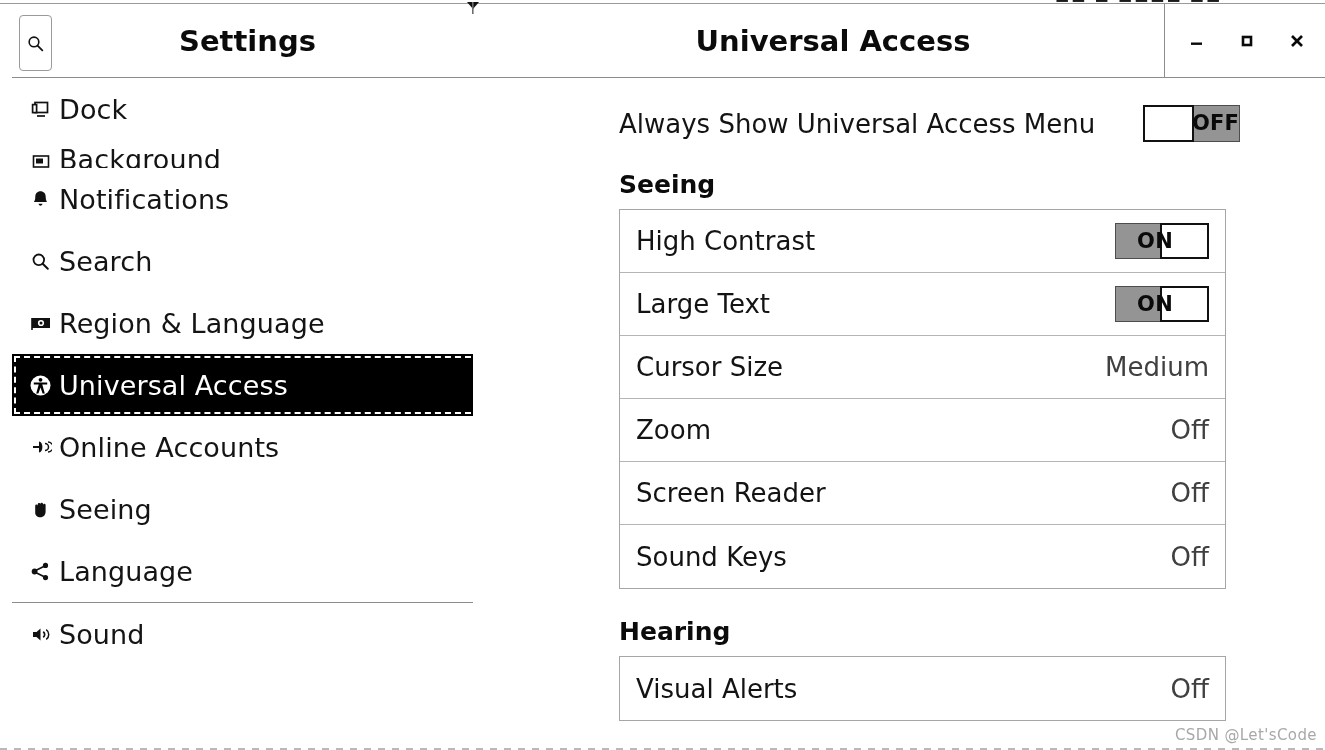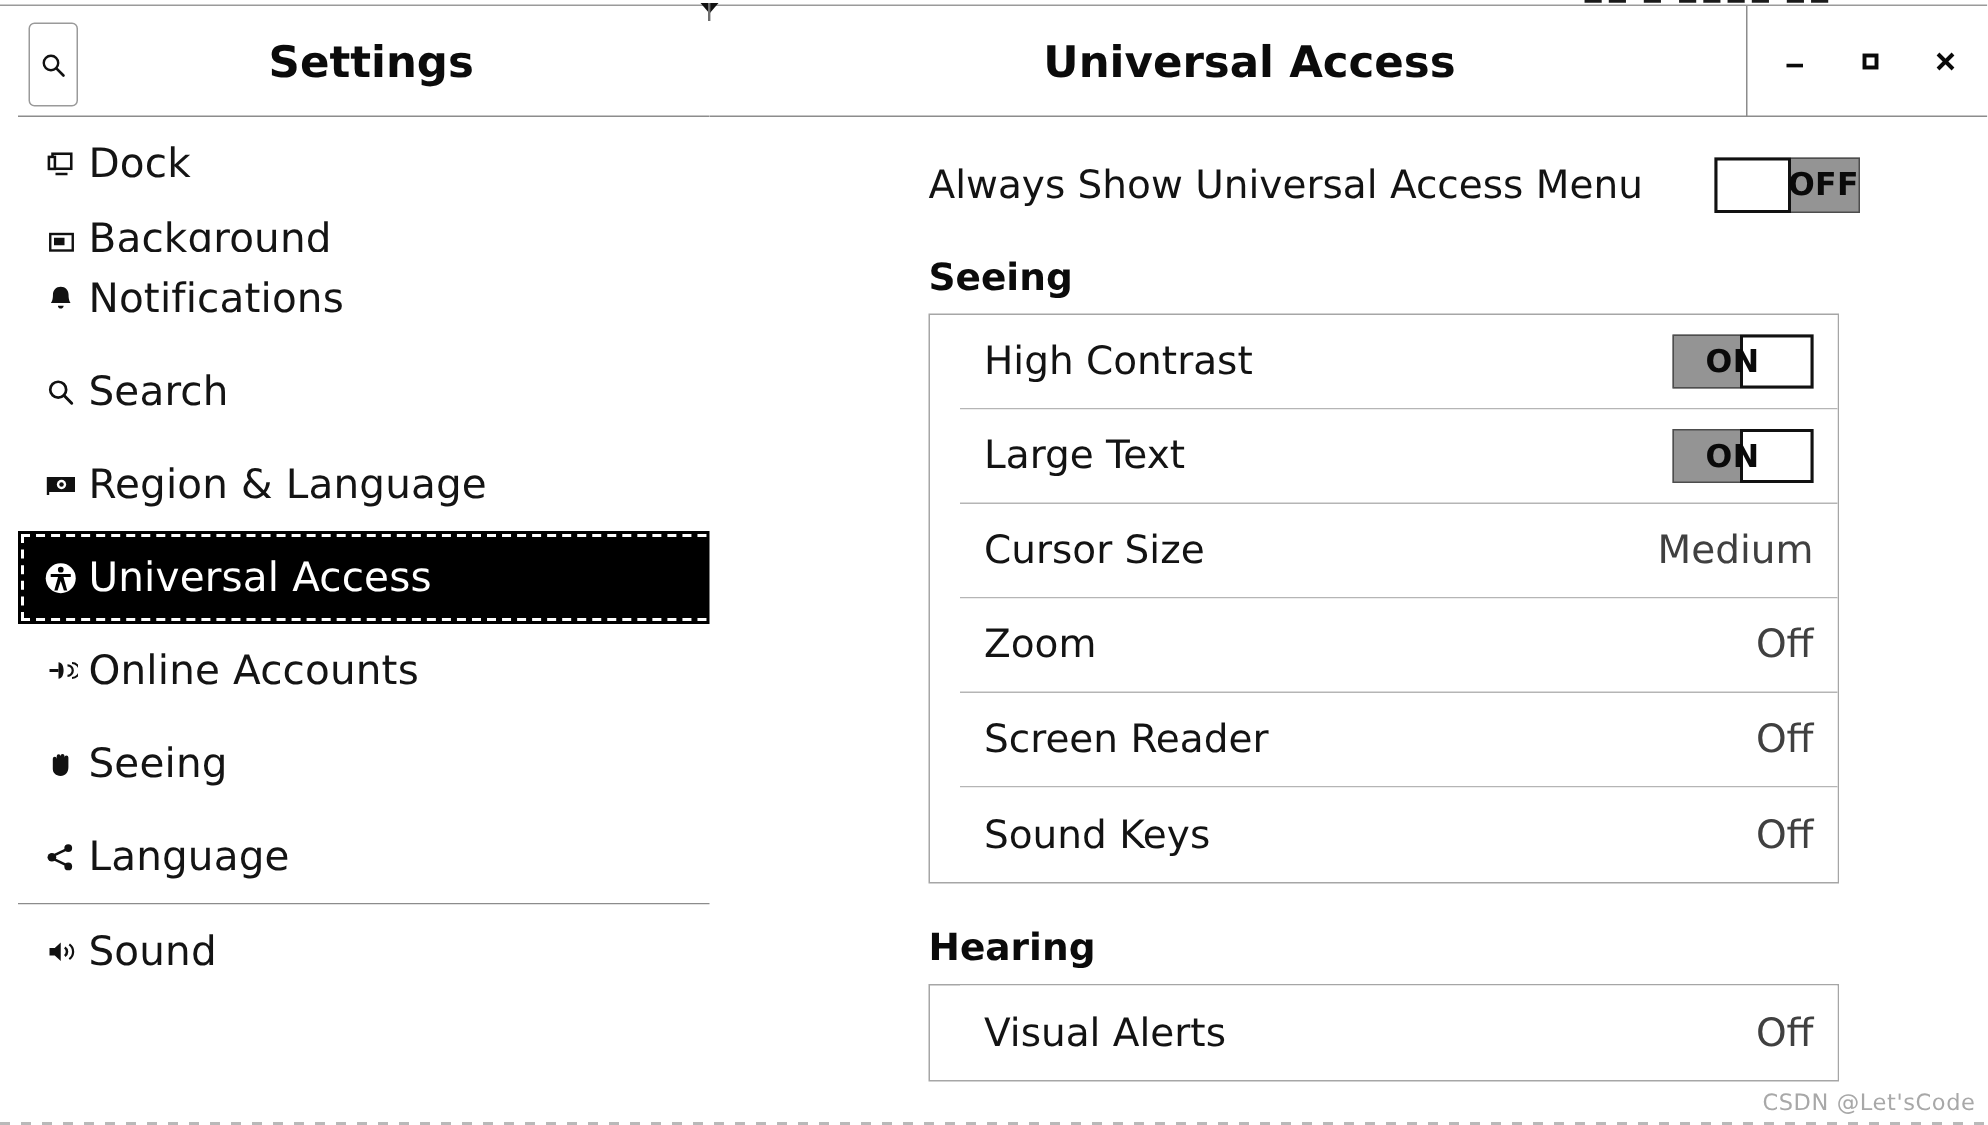--- a/index.html
+++ b/index.html
@@ -229,21 +229,20 @@
     font-size: 25px;
     font-weight: bold;
     color: #0b0b0b;
     margin: 28px 0 10px 99px;
   }
 
   .list-box {
     margin: 0 99px 0 99px;
     border: 1px solid #a6a6a6;
     background: #ffffff;
-    padding-left: 20px;
   }
   .list-row {
     display: flex;
     align-items: center;
     justify-content: space-between;
     height: 63px;
     padding: 0 16px 0 16px;
     border-bottom: 1px solid #b5b5b5;
     background: #ffffff;
   }

